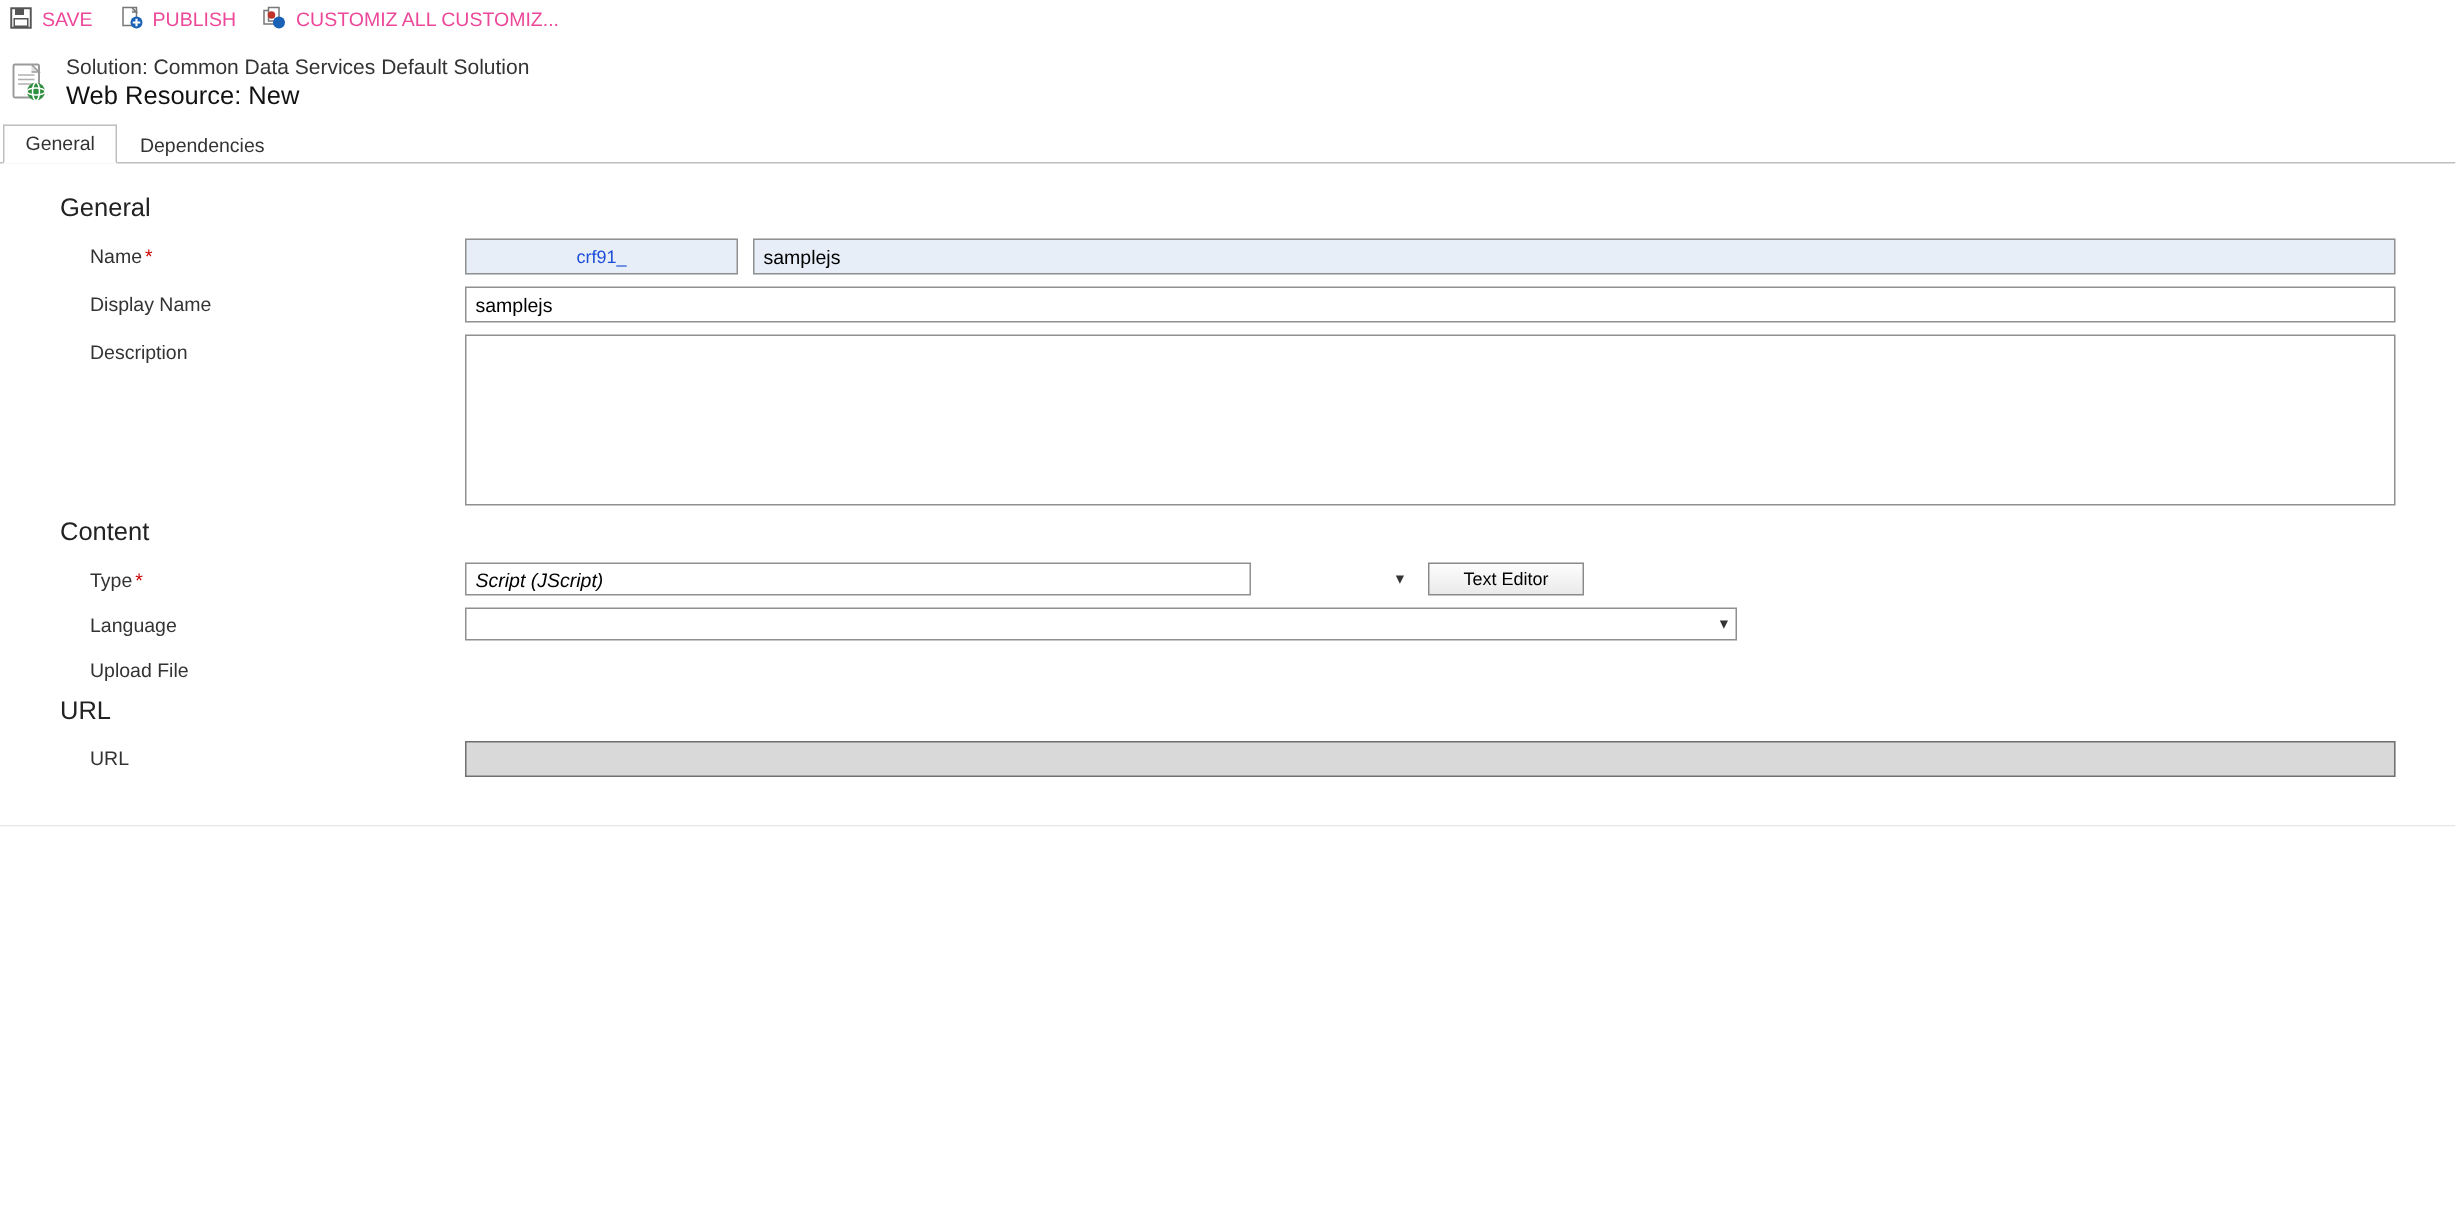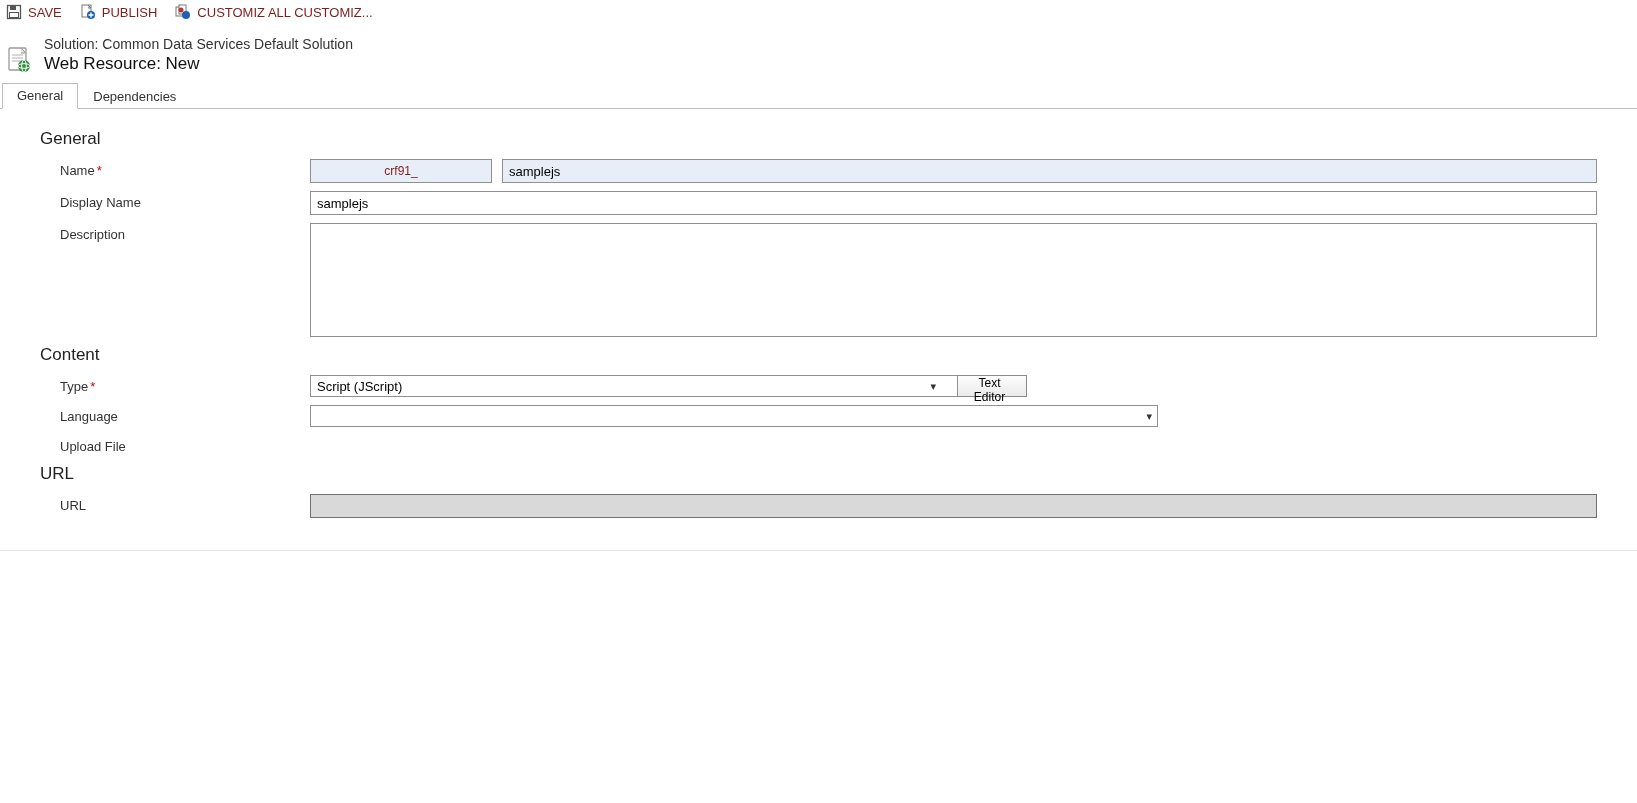--- a/index.html
+++ b/index.html
@@ -14,31 +14,31 @@
     display: flex;
     align-items: center;
     padding: 4px 6px 6px 6px;
     gap: 18px;
   }
   .toolbar-item {
     display: inline-flex;
     align-items: center;
     gap: 6px;
     font-size: 13px;
-    color: #7f1d1d;
+    color: #ec4899;
     cursor: pointer;
   }
   .toolbar-item .ico {
     width: 16px;
     height: 16px;
     display: inline-block;
   }
   .header-row {
     display: flex;
-    align-items: flex-end;
+    align-items: center;
     gap: 10px;
     padding: 10px 6px 8px 6px;
   }
   .header-icon {
     width: 28px;
     height: 28px;
   }
   .solution-line {
     font-size: 14px;
     color: #333;
@@ -103,21 +103,21 @@
     gap: 10px;
   }
   .prefix-box {
     width: 182px;
     height: 24px;
     border: 1px solid #909090;
     background: #e8eef7;
     text-align: center;
     line-height: 22px;
     font-size: 12px;
-    color: #7f1d1d;
+    color: #1d4ed8;
   }
   .text-input {
     flex: 1;
     height: 24px;
     border: 1px solid #909090;
     padding: 0 6px;
     font-size: 13px;
     font-family: inherit;
     outline: none;
   }
@@ -276,26 +276,26 @@
   </div>
 
   <div class="section-title">Content</div>
 
   <div class="field-row">
     <div class="field-label">
       <span>Type</span><span class="req-star">*</span>
     </div>
     <div class="field-control">
       <span class="select-wrap" style="width:632px;">
-        <select class="select-input" style="width:648px;">
+        <select class="select-input" style="width:524px;font-style:italic;">
           <option>Script (JScript)</option>
         </select>
         <span class="select-arrow">▾</span>
       </span>
-      <button class="btn" style="width:75px;">Text Editor</button>
+      <button class="btn" style="width:104px;">Text Editor</button>
     </div>
   </div>
 
   <div class="field-row">
     <div class="field-label">Language</div>
     <div class="field-control">
       <span class="select-wrap" style="width:848px;">
         <select class="select-input" style="width:848px;">
           <option></option>
         </select>

